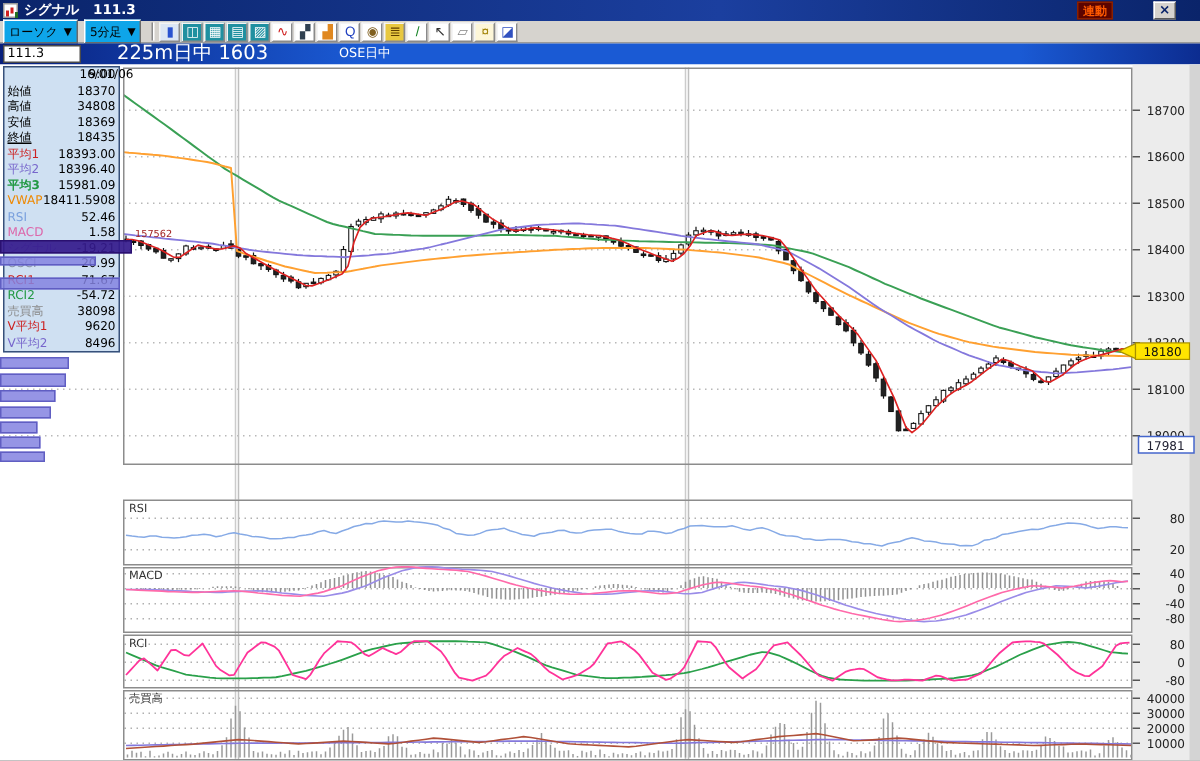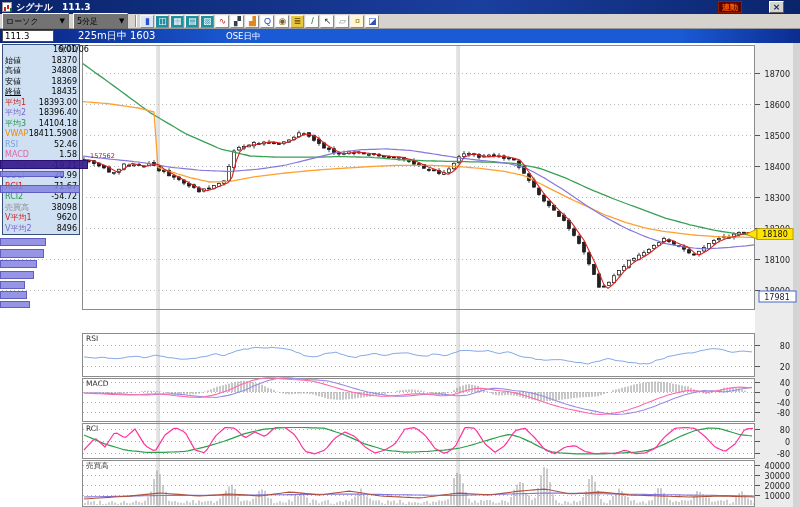--- a/index.html
+++ b/index.html
@@ -16,33 +16,33 @@
   .titlebar .tbtitle{position:absolute;left:16px;top:0;}
   .titlebar .tbver{position:absolute;left:62px;top:0;}
   .linked{position:absolute;right:58px;top:1px;height:12px;padding:0 3px;background:#5c0400;
     color:#ff5a00;border:1px solid #8a2000;font-size:8px;line-height:11px;font-weight:bold;}
   .closebtn{position:absolute;right:16px;top:1px;width:15px;height:12px;background:#d6d3ce;
     border:1px solid;border-color:#fff #5a5a5a #5a5a5a #fff;color:#0a246a;font-size:9px;
     line-height:11px;text-align:center;font-weight:bold;}
   
   .toolbar{position:absolute;left:0;top:14px;width:800px;height:15px;background:#d6d3ce;
     border-bottom:1px solid #9a9a9a;display:flex;align-items:center;padding-left:2px;}
-  .dd{height:16px;background:#737373;border:1px solid;border-color:#fff #6a6a6a #6a6a6a #fff;
+  .dd{height:16px;background:#0ea5e9;border:1px solid;border-color:#fff #6a6a6a #6a6a6a #fff;
     font-size:8px;font-family:"DejaVu Sans",sans-serif;padding:0 3px;margin-right:4px;
-    display:flex;align-items:center;gap:21px;color:#000;}
+    display:flex;align-items:center;gap:4px;color:#000;}
   .dd .arr{font-size:7px;}
   .tsep{width:2px;height:12px;border-left:1px solid #8a8a8a;border-right:1px solid #fff;margin:0 3px;}
   .ticon{width:14px;height:13px;margin-right:1px;border:1px solid;border-color:#f4f4f4 #8a8a8a #8a8a8a #f4f4f4;
     font-size:9px;line-height:11px;text-align:center;padding:0;overflow:hidden;}
   
   .infobar{position:absolute;left:0;top:29px;width:800px;height:14px;
     background:linear-gradient(to right,#09207c,#1a5ad4 30%,#1a5ad4 85%,#0c2c90);}
   .syminput{position:absolute;left:2px;top:1px;width:52px;height:12px;background:#fff;
     border:1px solid #4a4a4a;font-size:8.5px;font-family:"DejaVu Sans",sans-serif;padding:0 2px;}
-  .inst{position:absolute;left:78px;top:1px;color:#fff;font-size:10px;line-height:12px;}
+  .inst{position:absolute;left:78px;top:1px;color:#fff;font-size:13px;line-height:12px;}
   .mkt{position:absolute;left:226px;top:1px;color:#fff;font-size:8.5px;line-height:12px;}
   
   .chartwrap{position:absolute;left:0;top:43px;width:800px;height:464px;background:#fff;}
   .chartwrap svg{position:absolute;left:0;top:0;}
   
   .dpanel{position:absolute;left:2px;top:1px;width:78px;background:#cfe0f2;
     border:1px solid #37507a;z-index:3;}
   .dprow{height:10.5px;font-size:8px;line-height:10.5px;padding:0 2px;position:relative;white-space:nowrap;}
   .dprow .lbl{position:absolute;left:2px;top:0;}
   .dprow .val{position:absolute;right:2px;top:0;color:#000;}
@@ -952,22 +952,22 @@
         </div>
         <div class="dprow">
           <span class="lbl" style="color: rgb(204, 34, 34);">平均1</span>
           <span class="val">18393.00</span>
         </div>
         <div class="dprow">
           <span class="lbl" style="color: rgb(119, 102, 204);">平均2</span>
           <span class="val">18396.40</span>
         </div>
         <div class="dprow">
-          <span class="lbl" style="color: rgb(34, 153, 68);">平均3</span>
-          <span class="val">14104.18</span>
+          <span class="lbl" style="color: rgb(34, 153, 68); font-weight: bold;">平均3</span>
+          <span class="val">15981.09</span>
         </div>
         <div class="dprow">
           <span class="lbl" style="color: rgb(238, 136, 0);">VWAP</span>
           <span class="val">18411.5908</span>
         </div>
         <div class="dprow">
           <span class="lbl" style="color: rgb(122, 160, 221);">RSI</span>
           <span class="val">52.46</span>
         </div>
         <div class="dprow">

